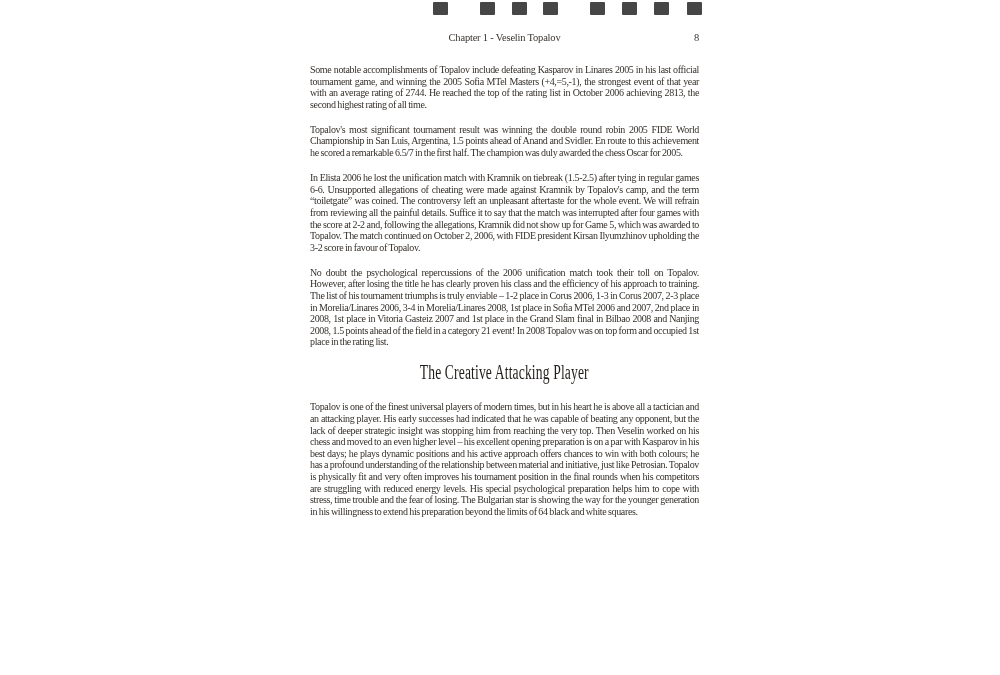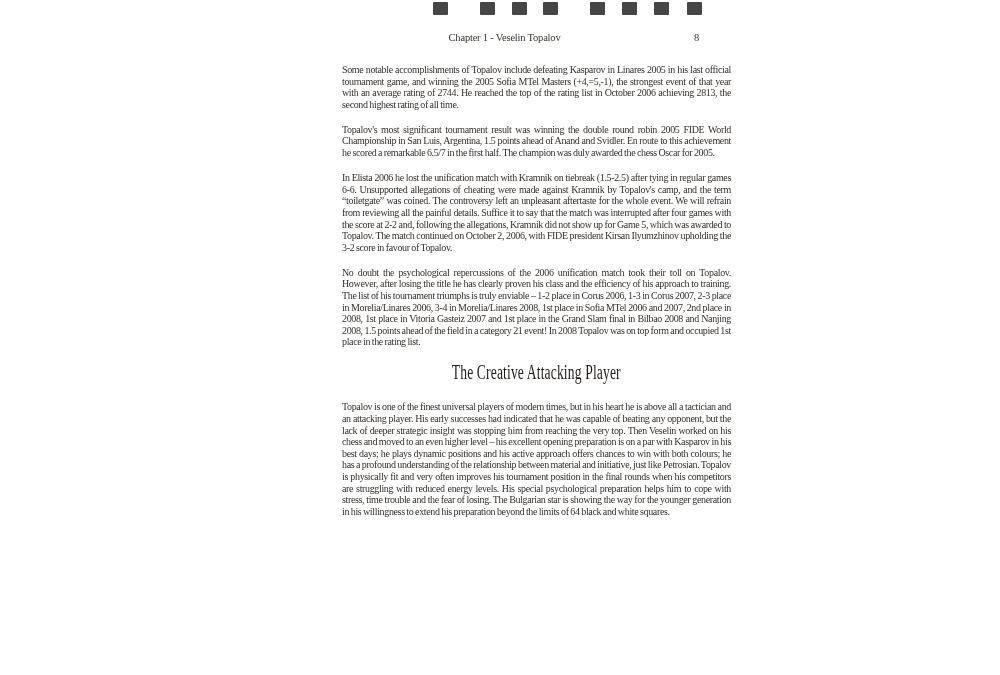--- a/index.html
+++ b/index.html
@@ -30,21 +30,21 @@
     text-align: center;
     font-size: 10.5px;
     letter-spacing: -0.2px;
     color: #3a342e;
   }
   .running-header .pagenum {
     position: absolute; right: 0; top: 0;
   }
   .content {
     position: absolute;
-    left: 310px; top: 64px; width: 389px; margin-left: 32px;
+    left: 310px; top: 64px; width: 389px;
   }
   .content p {
     margin: 0 0 13.5px 0;
     font-size: 10px;
     line-height: 11.6px;
     text-align: justify;
     letter-spacing: -0.35px;
     word-spacing: -0.5px;
     color: #35302b;
   }

